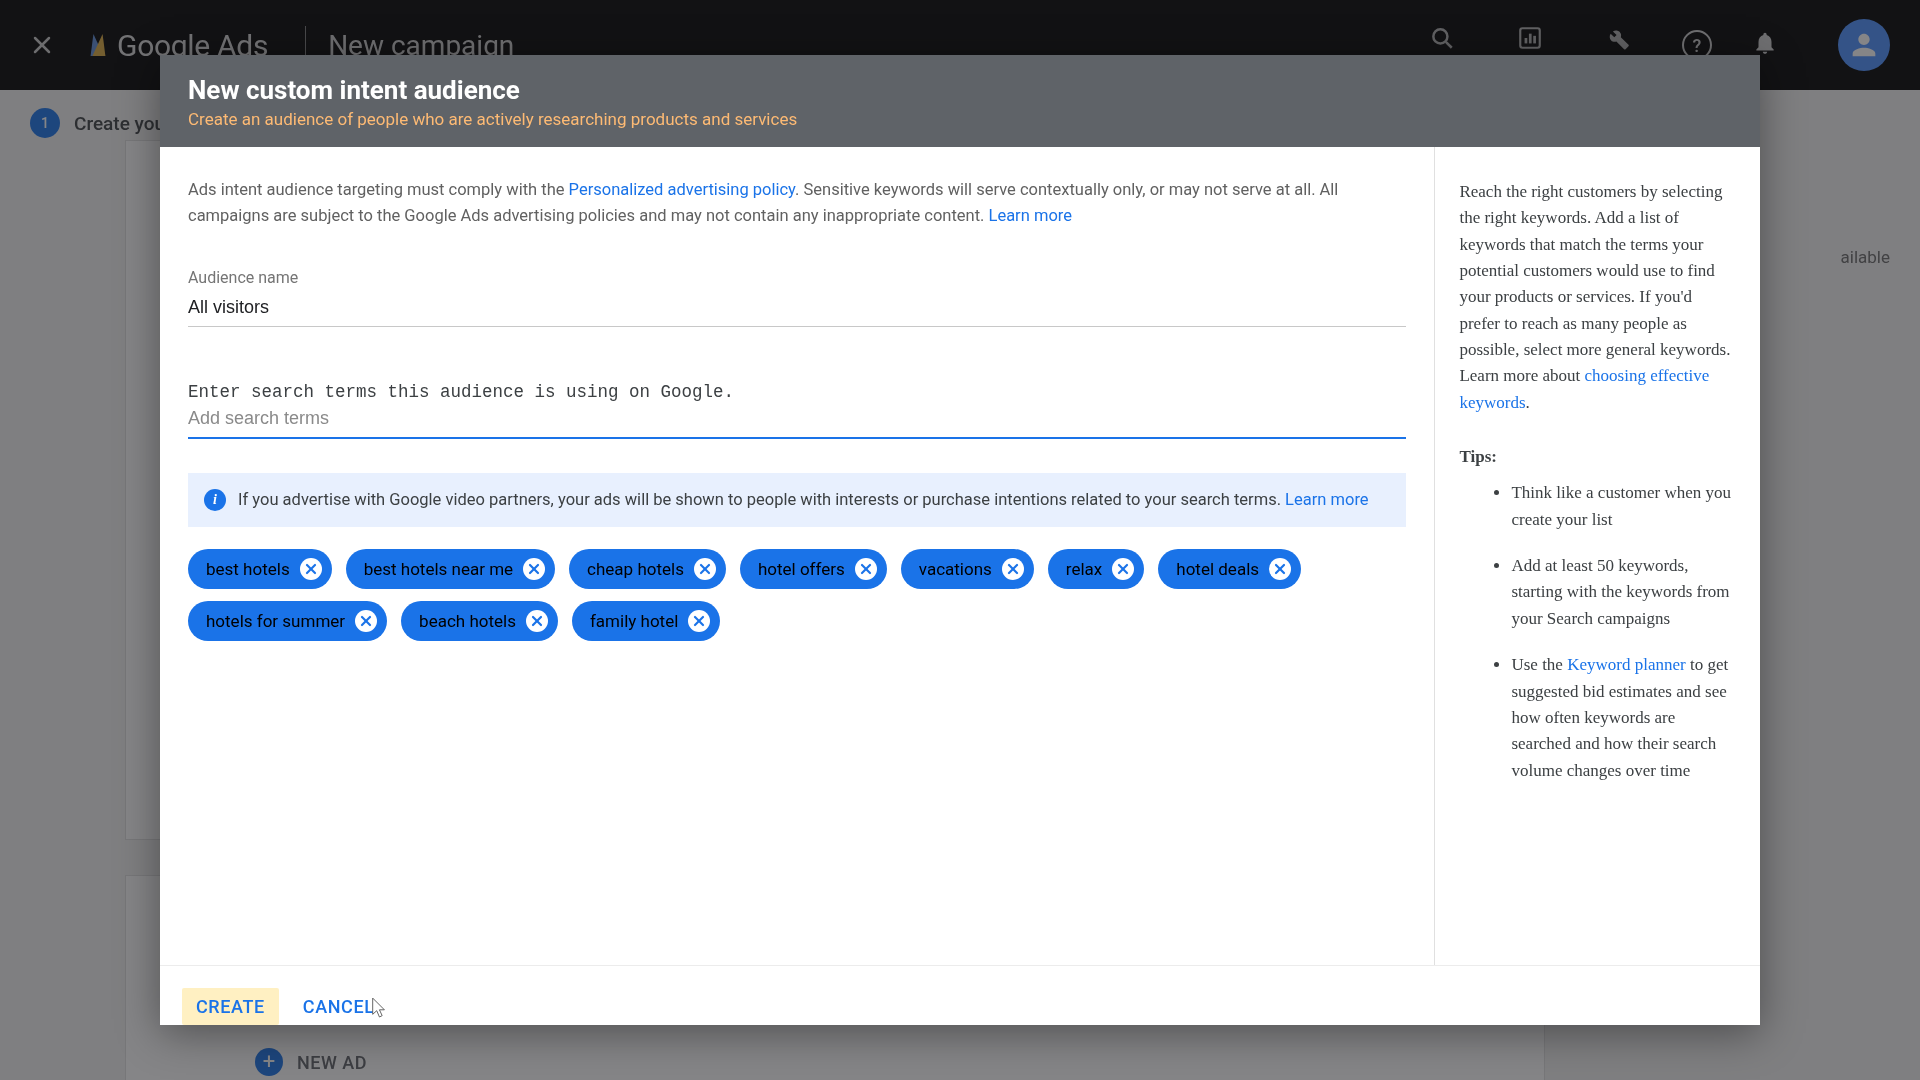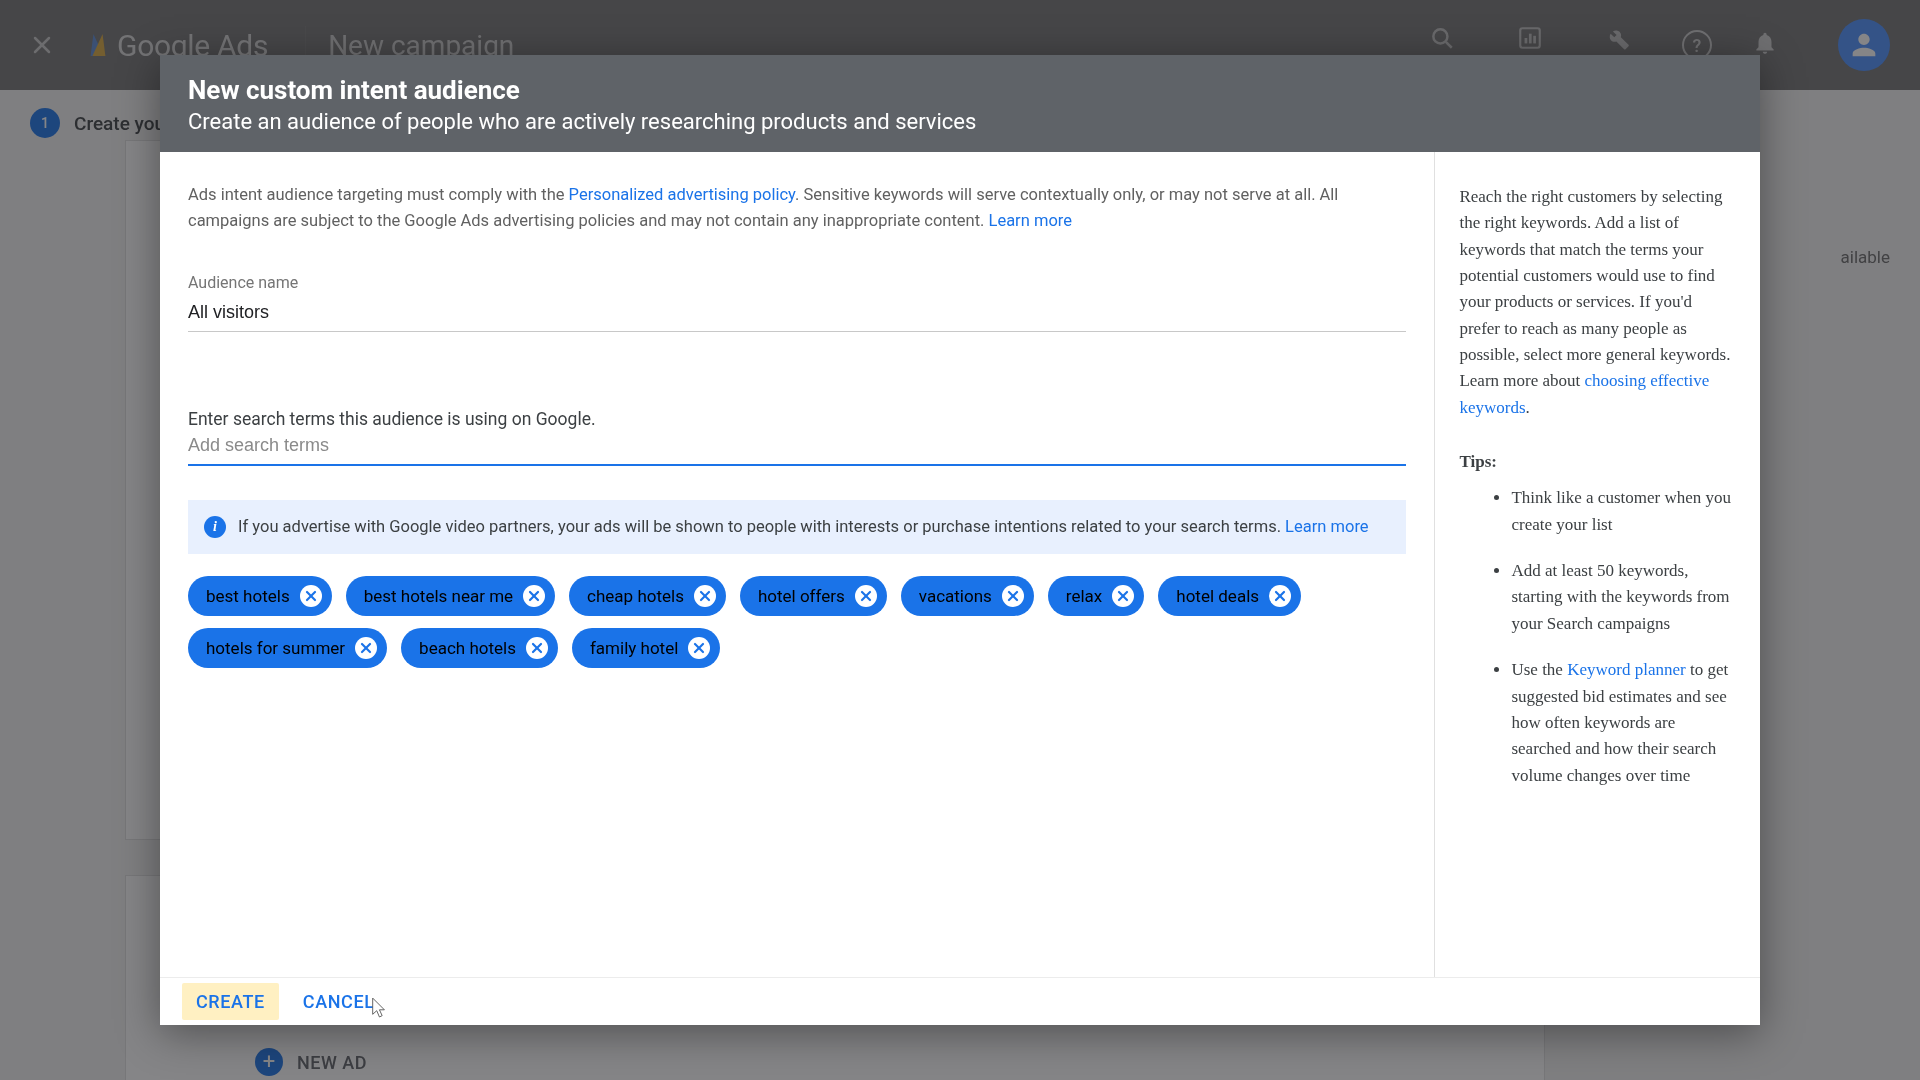--- a/index.html
+++ b/index.html
@@ -10,21 +10,21 @@
     height: 1080px;
     overflow: hidden;
     position: relative;
     color: #3c4043;
   }
   
   .topbar {
     position: absolute;
     top: 0; left: 0; right: 0;
     height: 90px;
-    background: #737373;
+    background: #000000;
     display: flex;
     align-items: center;
     padding: 0 30px;
     color: #d3d3d3;
   }
   .topbar .close-x {
     color: #bbb;
     margin-right: 30px;
     display:flex; align-items:center;
   }
@@ -142,21 +142,21 @@
     background:#fff;
     box-shadow:0 8px 40px rgba(0,0,0,0.4);
     display:flex; flex-direction:column;
   }
   .modal-header {
     background:#5f6368;
     color:#fff;
     padding:20px 28px 18px;
   }
   .modal-title { font-size:26px; font-weight:700; margin-bottom:4px; color:#fff;}
-  .modal-sub { font-size:22px; color:#ffffff; font-weight:400;}
+  .modal-sub { font-size:17px; color:#fdba74; font-weight:400;}
 
   .modal-body {
     flex:1;
     display:flex;
     overflow:hidden;
   }
   .body-left {
     flex: 1 1 auto;
     padding: 30px 28px 10px 28px;
     border-right: 1px solid #e0e0e0;
@@ -177,21 +177,21 @@
   .field-label {
     font-size:16px; color:#757575; margin-top: 40px; margin-bottom: 6px;
   }
   .text-input {
     border:none; border-bottom:1px solid #c8c8c8;
     font-size:18px; padding: 4px 0 8px;
     width:100%; color:#202124;
   }
 
   .section-instruction {
-    font-size:17.5px; color:#3c4043; margin-top: 77px;
+    font-size:17.5px; color:#3c4043; margin-top: 55px; font-family: Liberation Mono, monospace;
   }
   .search-input-wrap {
     position:relative;
   }
   .search-input {
     border:none; border-bottom:2px solid #1a73e8;
     font-size:18px; padding: 6px 0 8px;
     width:100%;
     color:#202124;
   }
@@ -230,23 +230,23 @@
     background:#fff;
     display:flex;align-items:center;justify-content:center;
   }
   .chip-x svg { display:block; }
 
   .tips-label { font-weight:700; margin-top: 28px; margin-bottom: 10px;}
   .tips-list { padding-left: 52px; }
   .tips-list li { margin-bottom: 20px; line-height:1.55; }
 
   .modal-footer {
-    height: 48px;
+    height: 60px;
     border-top:1px solid #ececec;
-    display:flex;align-items:center;
+    display:flex;align-items:flex-end;
     padding-left: 22px;
     gap: 10px;
     background:#fff;
   }
   .btn-flat {
     font-size:18px; font-weight:500; letter-spacing:0.6px;
     color:#1a73e8;
     padding:8px 14px;
     cursor:pointer;
     user-select:none;

